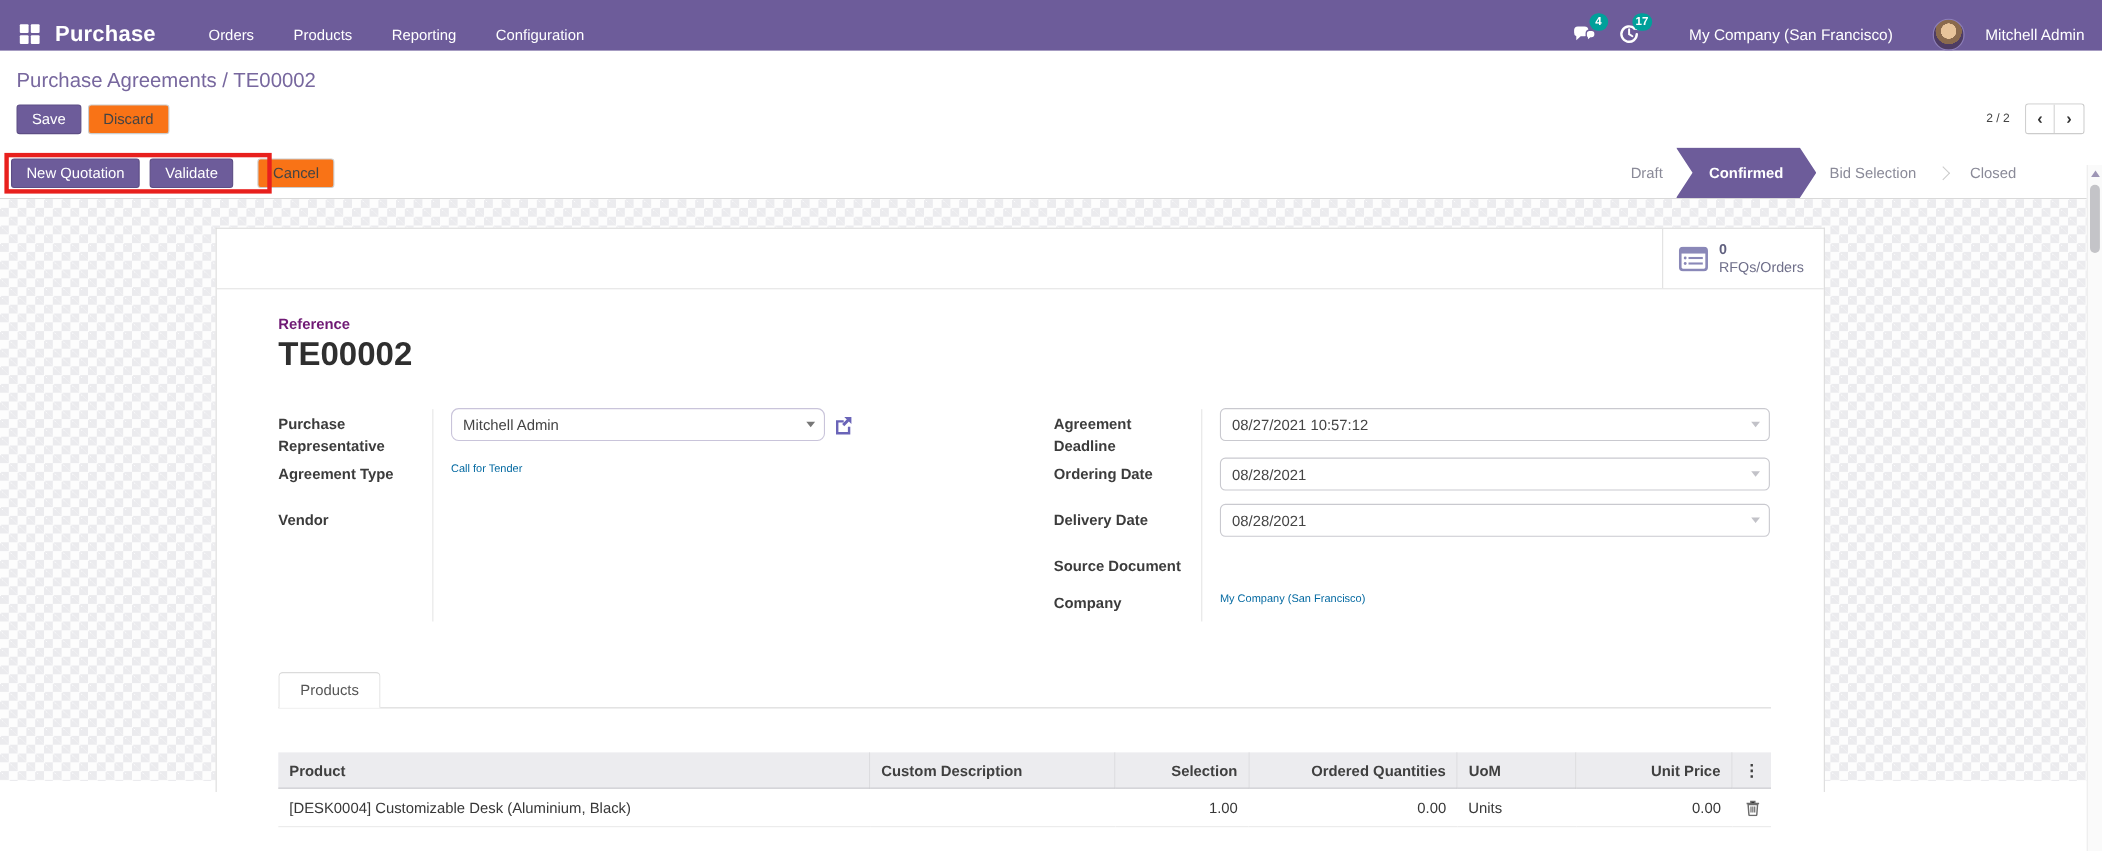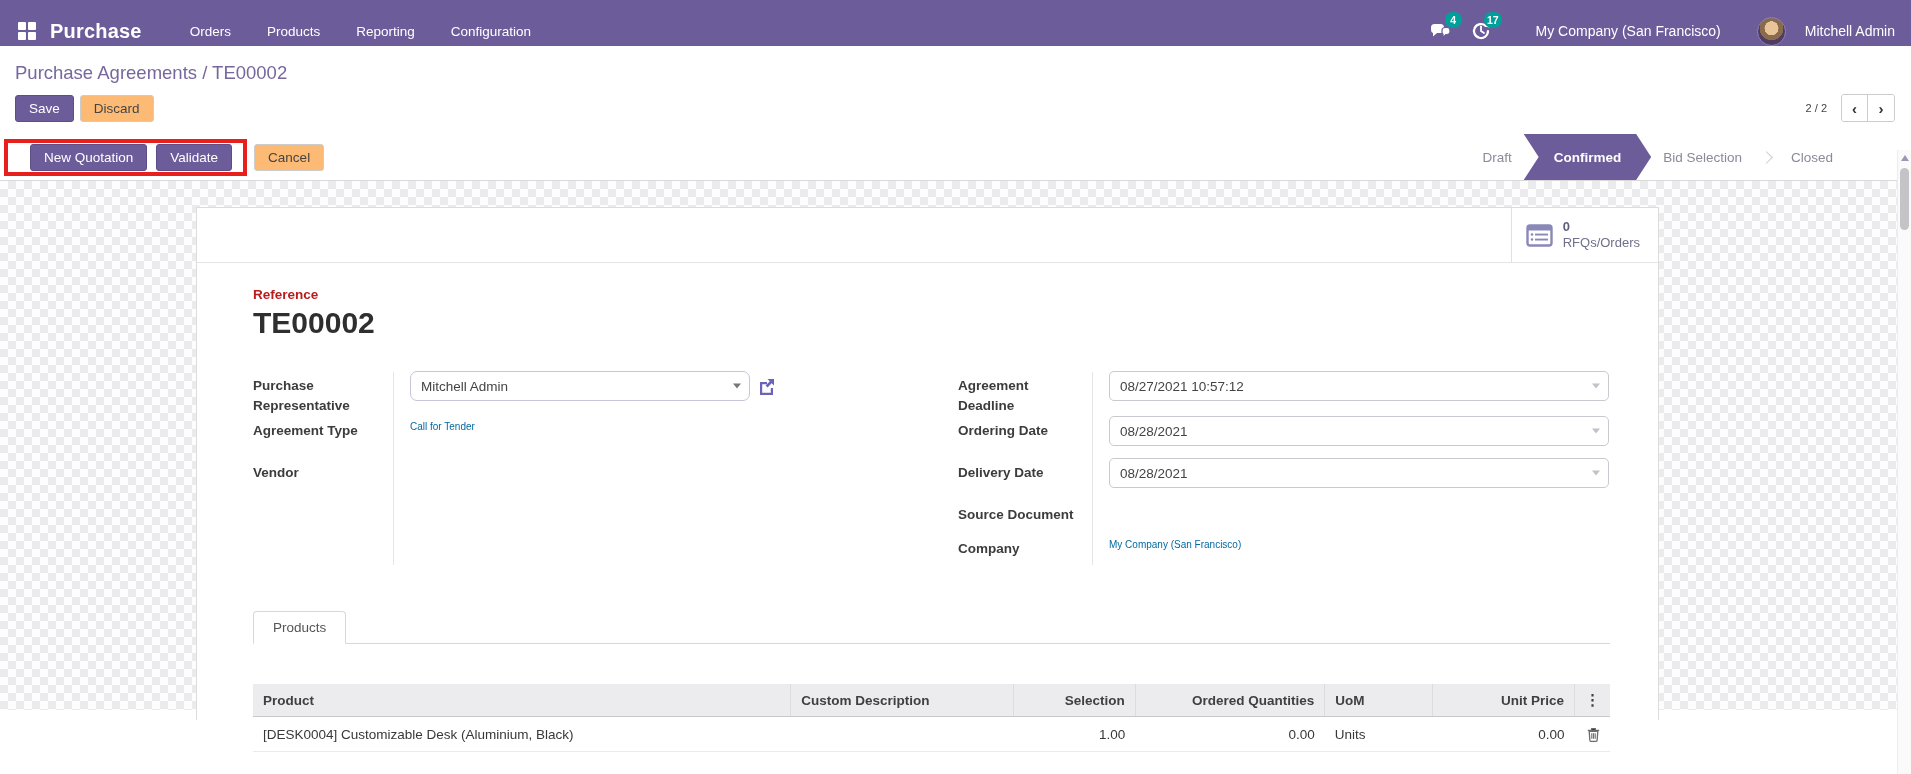--- a/index.html
+++ b/index.html
@@ -26,31 +26,31 @@
     background:radial-gradient(circle at 50% 38%, #e8c49a 0 32%, #8a6a4d 33% 55%, #4e3c63 56% 100%); }
   .user-name { font-size:14px; margin-left:9px; cursor:pointer; }
 
   
   .breadcrumb-row { padding:16px 16px 6px 15px; }
   .breadcrumb { font-size:18.5px; color:#77679e; cursor:pointer; }
   .control-row { display:flex; align-items:center; padding:4px 16px 12px 15px; }
   .btn { font-size:13.5px; border-radius:3px; padding:5px 13px; cursor:pointer;
     border:1px solid transparent; display:inline-block; }
   .btn-primary { background:#6d5c9a; border-color:#5d4e85; color:#fff; }
-  .btn-default { background:#fdba74; border-color:#ccc; color:#444; }
+  .btn-default { background:#f97316; border-color:#ccc; color:#444; }
   .pager { margin-left:auto; display:flex; align-items:center; gap:14px; }
   .pager-text { font-size:11px; color:#444; }
   .pager-btns { display:flex; border:1px solid #ccc; border-radius:3px; overflow:hidden; }
   .pager-btn { width:26px; height:26px; background:#fff; display:flex; align-items:center;
     justify-content:center; font-size:15px; font-weight:bold; color:#333; cursor:pointer; }
   .pager-btn:first-child { border-right:1px solid #ccc; }
 
   
   .statusbar { position:relative; height:47px; background:#fff;
-    border-bottom:1px solid #d9d9d9; display:flex; align-items:center; padding-left:30px; }
+    border-bottom:1px solid #d9d9d9; display:flex; align-items:center; padding-left:10px; }
   .red-box { position:absolute; left:4px; top:5px; height:37px; width:243px;
     border:4px solid #e8201d; pointer-events:none; z-index:5; }
   .sb-buttons { display:flex; gap:9px; align-items:center; }
   .btn-cancel { margin-left:22px; }
   .steps { margin-left:auto; display:flex; align-items:center; height:100%; margin-right:60px; }
   .step { font-size:13.5px; color:#8a8a98; padding:0 18px; display:flex;
     align-items:center; height:100%; cursor:pointer; }
   .step.active { background:#6d5c9a; color:#fff; font-weight:bold; padding:0 30px;
     clip-path:polygon(0 0, calc(100% - 15px) 0, 100% 50%, calc(100% - 15px) 100%, 0 100%, 15px 50%);
     margin:0 -6px; }
@@ -68,21 +68,21 @@
   .button-box { height:55px; display:flex; justify-content:flex-end;
     border-bottom:1px solid #e4e4e4; }
   .stat-button { display:flex; align-items:center; gap:10px; padding:0 18px 0 14px;
     border-left:1px solid #e0e0e0; cursor:pointer; }
   .stat-text { display:flex; flex-direction:column; line-height:1.25; }
   .stat-count { font-size:13px; font-weight:bold; color:#5f5f7e; }
   .stat-label { font-size:13px; color:#6f6f8a; }
 
   .sheet-body { padding:0 48px 0 56px; }
   .ref-block { margin-top:24px; }
-  .ref-label { font-size:13.5px; font-weight:bold; color:#b91c1c; }
+  .ref-label { font-size:13.5px; font-weight:bold; color:#701a75; }
   .ref-value { font-size:30px; font-weight:bold; color:#2f2f2f; margin-top:4px; }
 
   .fields { display:grid; grid-template-columns:520px 1fr; column-gap:185px; margin-top:30px; }
   .field-group { position:relative; }
   .field-group::before { content:""; position:absolute; top:2px; bottom:2px;
     width:1px; background:#e5e5e5; }
   .group-left::before { left:140px; }
   .group-right::before { left:134px; }
   .field-row { display:grid; align-items:flex-start; min-height:42px; }
   .group-left .field-row { grid-template-columns:140px 1fr; }

